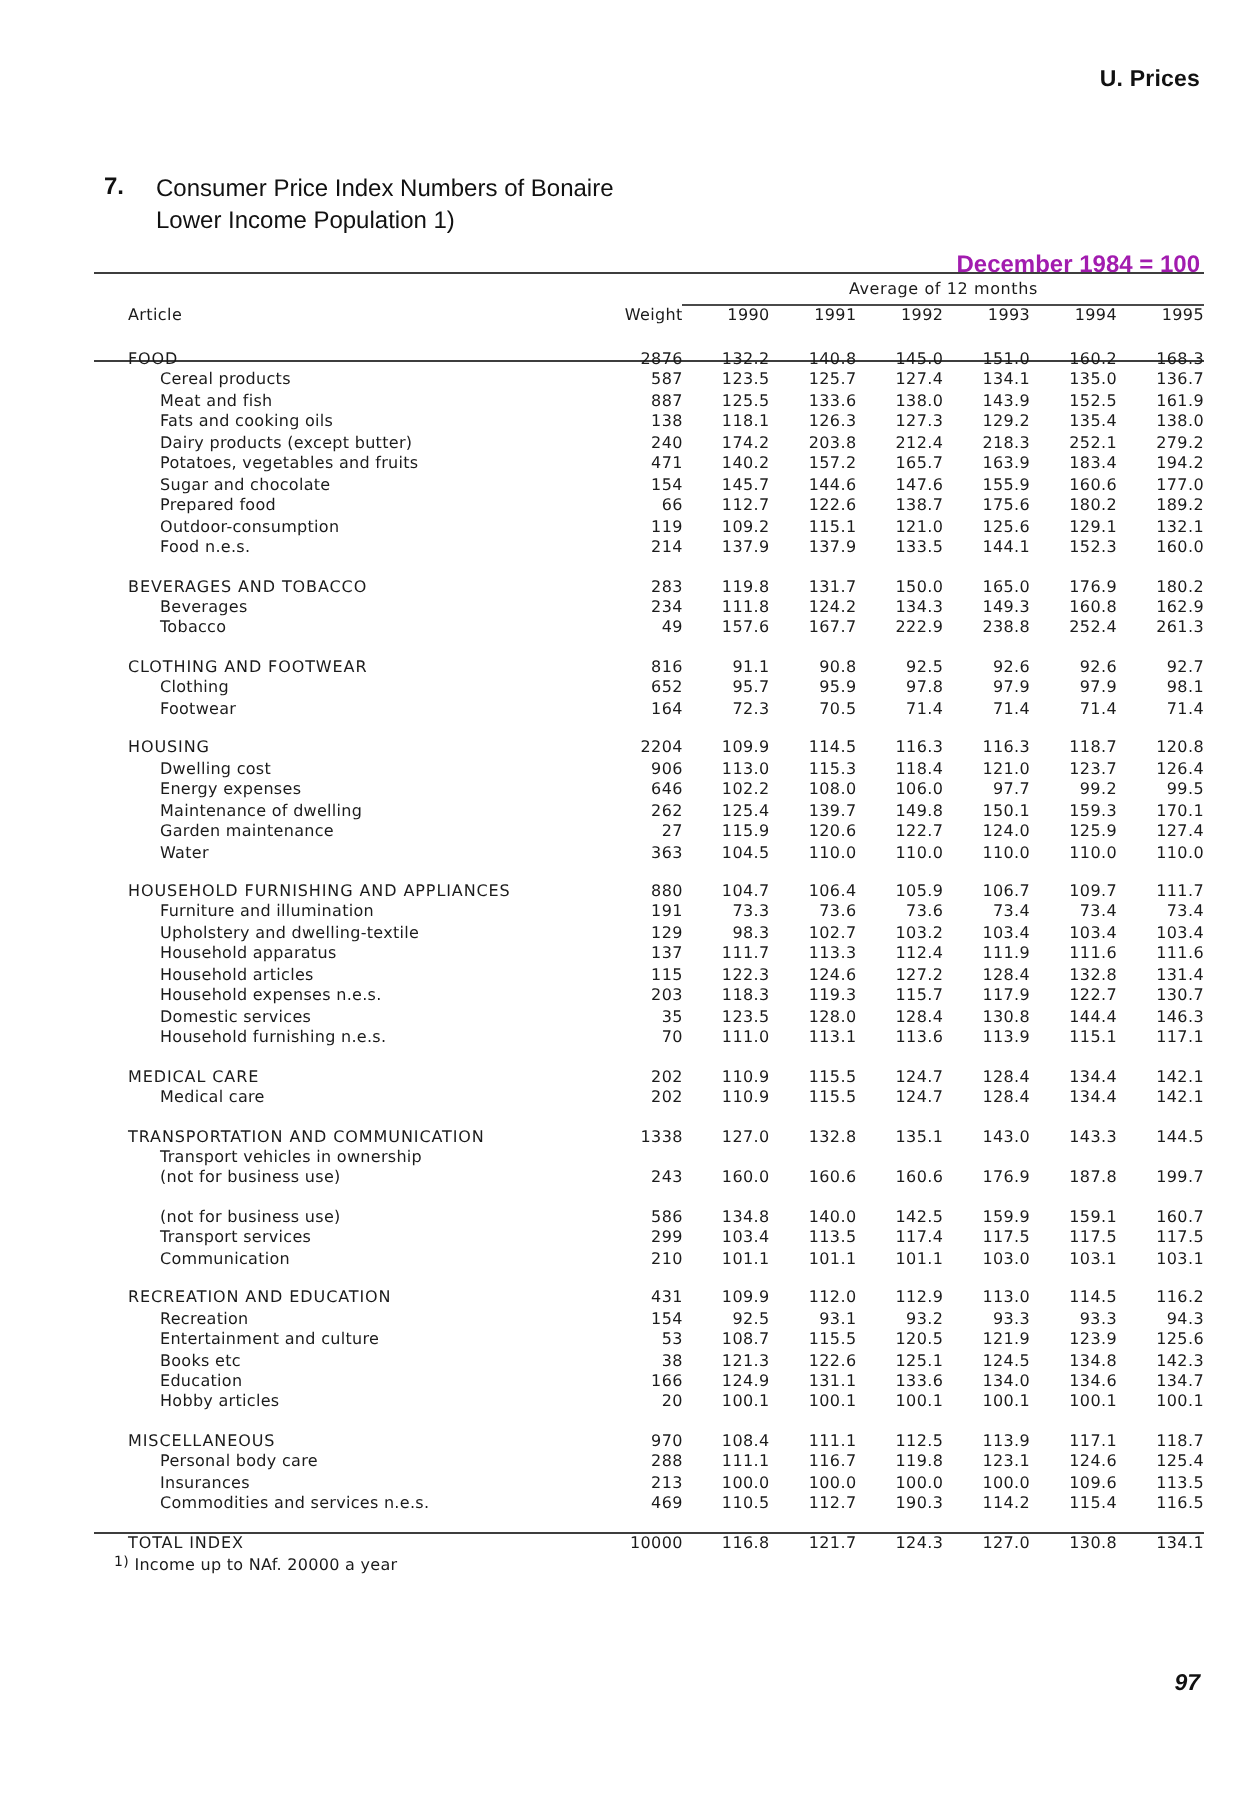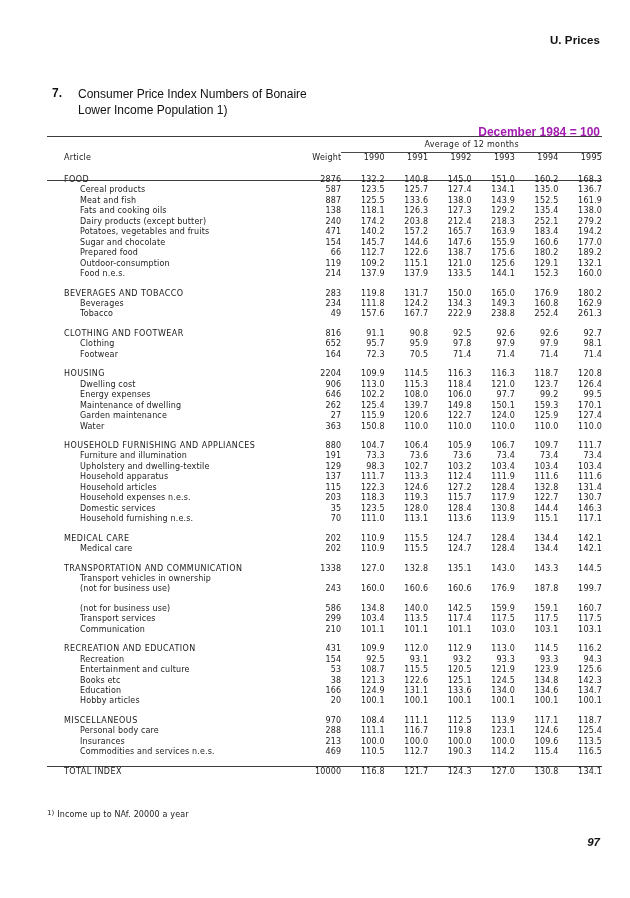--- a/index.html
+++ b/index.html
@@ -148,27 +148,26 @@
   .cell-article.lvl-item  { padding-left: 16px; }
   .cell-weight    { text-align: right; padding-right: 6px; letter-spacing: 0.2px; }
   .cell-val       { text-align: right; padding-right: 5px; letter-spacing: 0.2px; }
 
   tr.data-row > td { height: 10.45px; line-height: 10.45px; }
   tr.spacer-row > td { height: 9px; line-height: 9px; }
 
   
   .footnote {
     position: absolute;
-    left: 47px;
+    left: 57px;
     top: 778px;
     font-family: "DejaVu Sans", sans-serif;
     font-size: 8px;
     letter-spacing: 0.15px;
     color: #1b1b1b;
-    margin-top: 32px;
   }
   .footnote sup {
     font-size: 7px;
     vertical-align: baseline;
     position: relative;
     top: -2px;
   }
 
   
   .page-number {
@@ -479,21 +478,21 @@
             <td class="cell-val">115.9</td>
             <td class="cell-val">120.6</td>
             <td class="cell-val">122.7</td>
             <td class="cell-val">124.0</td>
             <td class="cell-val">125.9</td>
             <td class="cell-val">127.4</td>
           </tr>
           <tr class="data-row">
             <td class="cell-article lvl-item">Water</td>
             <td class="cell-weight">363</td>
-            <td class="cell-val">150.8</td>
+            <td class="cell-val">104.5</td>
             <td class="cell-val">110.0</td>
             <td class="cell-val">110.0</td>
             <td class="cell-val">110.0</td>
             <td class="cell-val">110.0</td>
             <td class="cell-val">110.0</td>
           </tr>
           <tr class="spacer-row">
             <td class="cell-article lvl-item"></td>
             <td class="cell-weight"></td>
             <td class="cell-val"></td>

